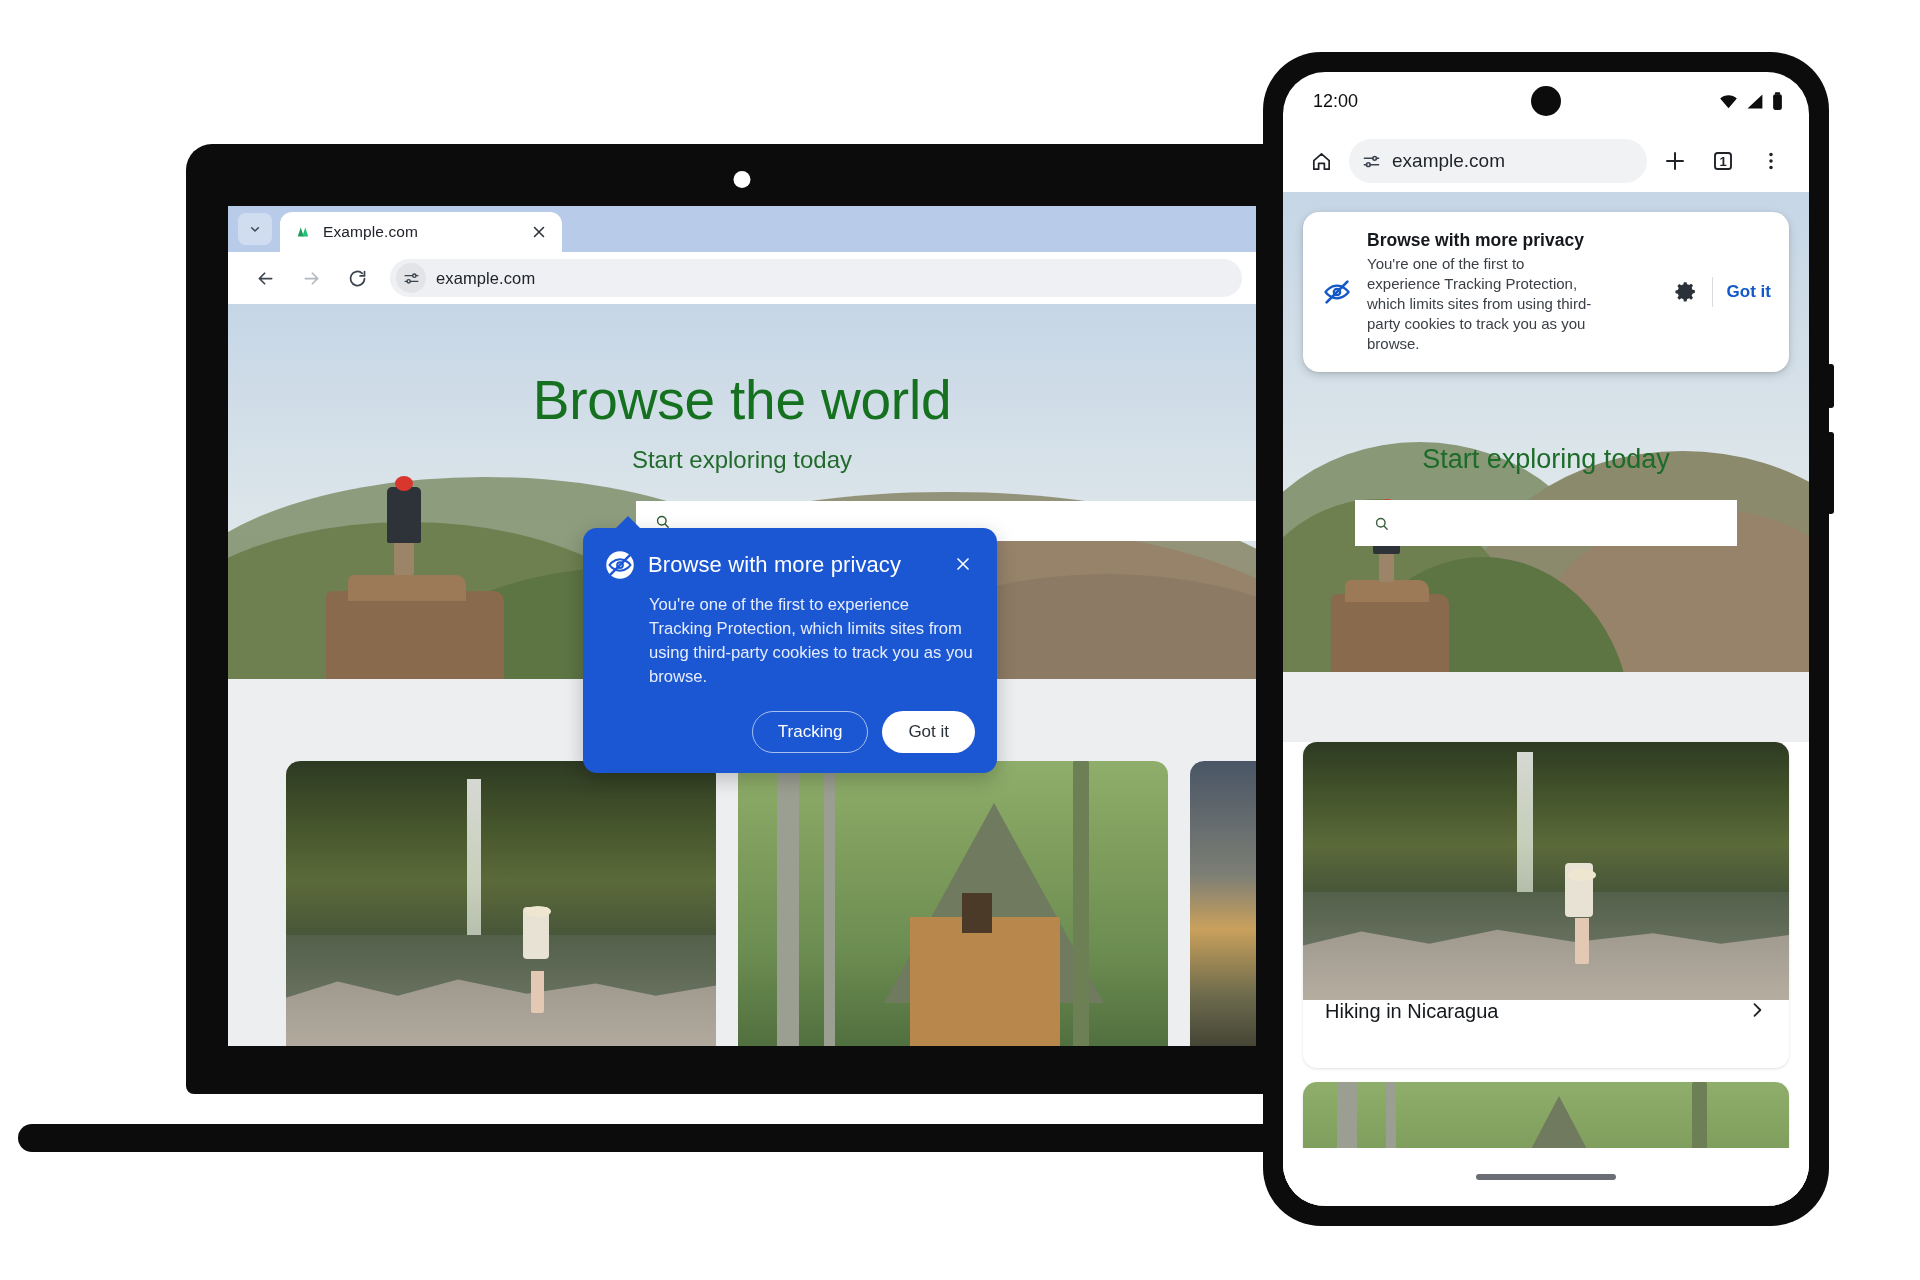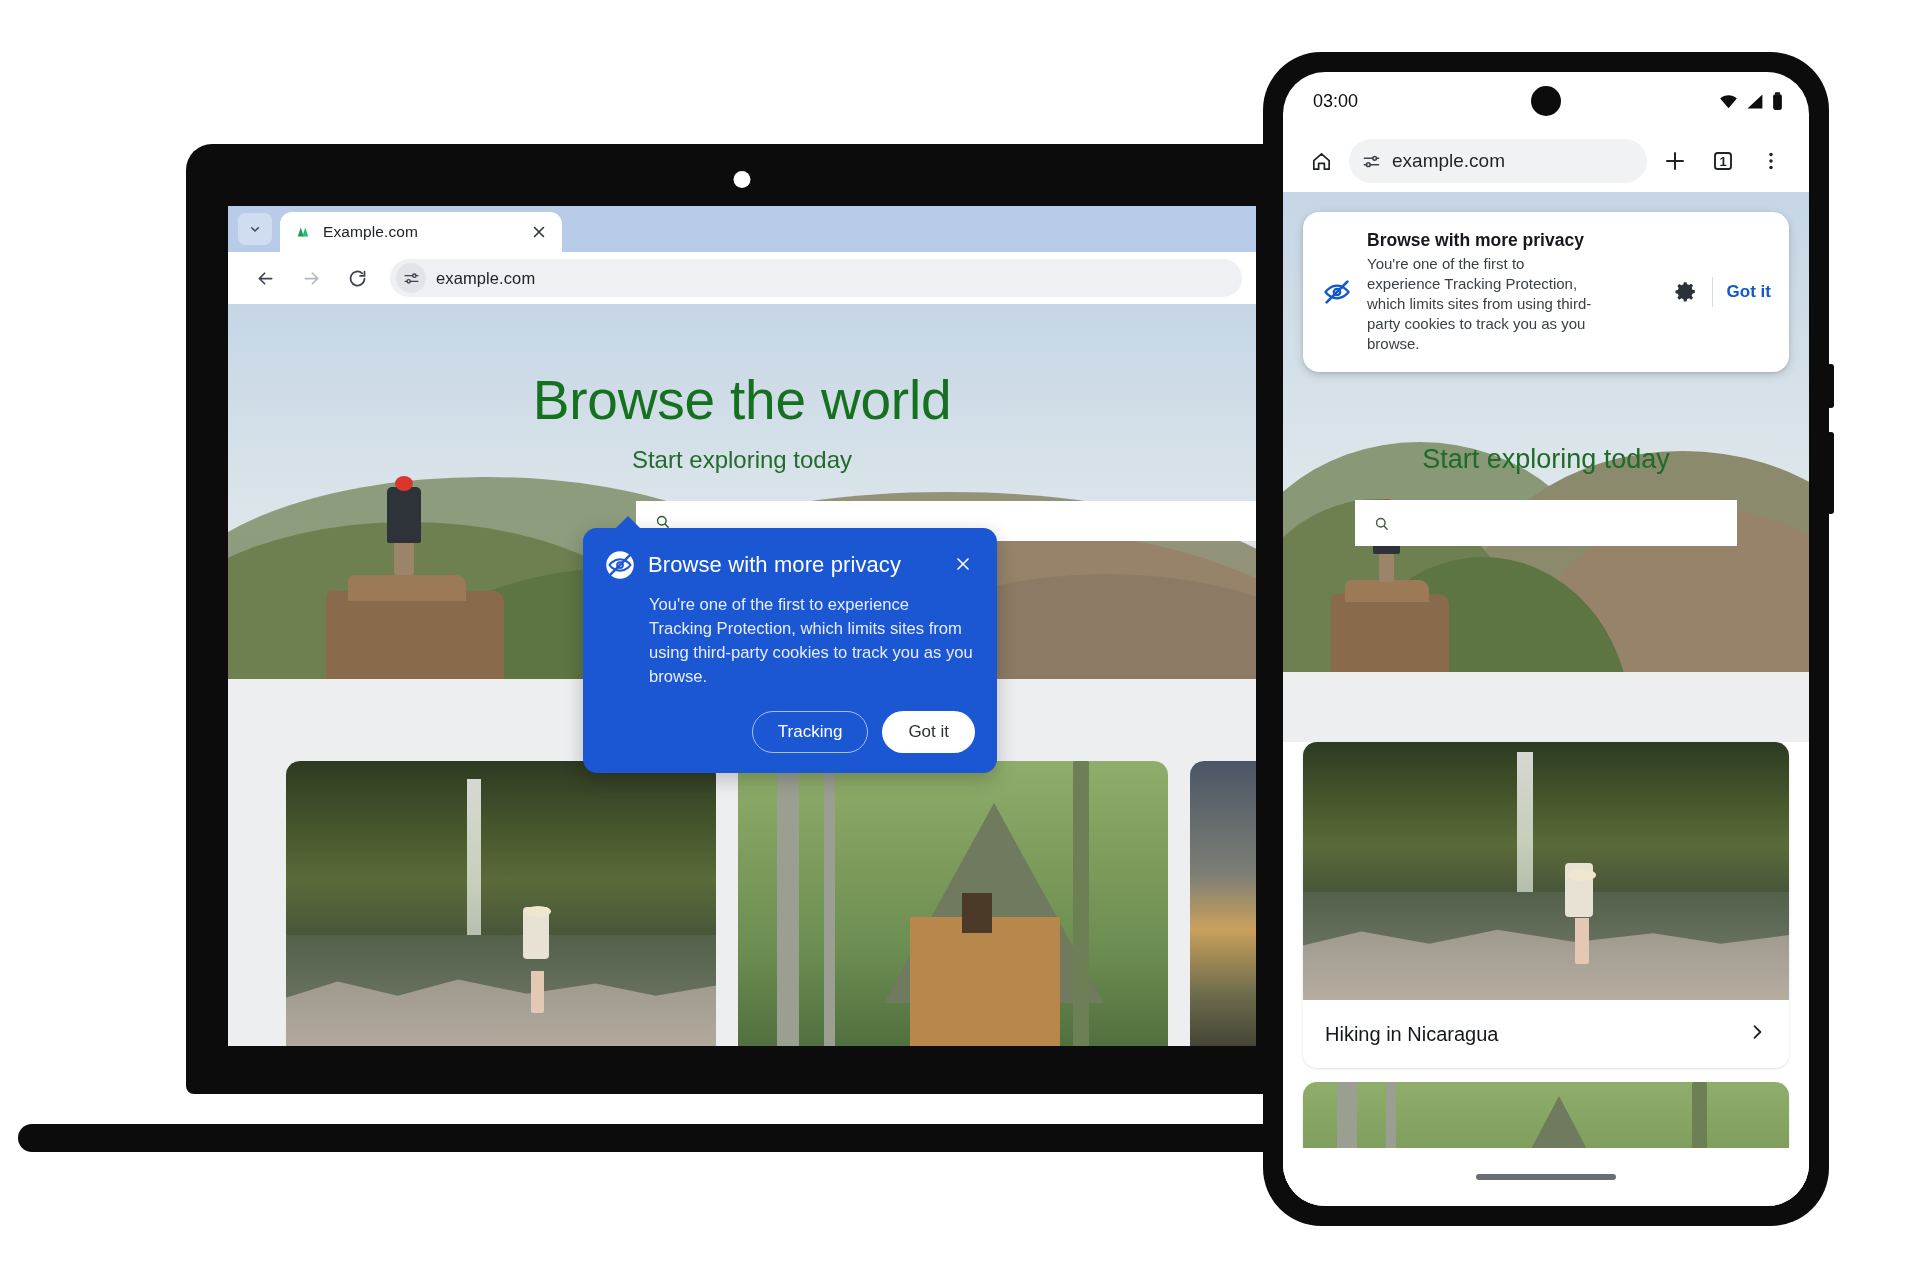--- a/index.html
+++ b/index.html
@@ -129,21 +129,21 @@
   .ppc-title { font-size: 17.5px; font-weight: 700; color:#15181c; margin-bottom: 3px; }
   .ppc-body { font-size: 15px; line-height: 1.33; color:#3b4046; max-width: 232px; }
   .ppc-actions { display:flex; align-items:center; gap: 14px; flex:0 0 auto; padding-right: 2px; }
   .ppc-sep { width:1px; height: 30px; background:#d6d9de; }
   .ppc-gotit { font-size: 17px; color:#1258c8; font-weight:600; }
 
   .p-strip { height: 70px; background:#eceef0; }
   .p-card { margin: 0 20px 14px 20px; background:#fff; border-radius: 14px; overflow:hidden;
             box-shadow: 0 1px 3px rgba(0,0,0,.12); }
   .p-card-img { height: 258px; overflow:hidden; position:relative; }
-  .p-card-foot { height: 68px; display:flex; align-items:center; padding: 0 22px; }
+  .p-card-foot { height: 68px; display:flex; align-items:flex-start; padding: 0 22px; }
   .p-card-label { flex:1; font-size: 20px; color:#15181c; font-weight:500; }
 
   .p-navbar { position:absolute; bottom:0; left:0; right:0; height: 58px;
               background:#fff; display:flex; align-items:center; justify-content:center; }
   .p-navpill { width: 140px; height: 6px; border-radius: 3px; background:#6b6f75; }
 
   
   #bubble {
     position:absolute; left: 355px; top: 322px; width: 414px;
     background:#1b56d3; border-radius: 14px; padding: 22px 22px 20px 22px;
@@ -353,21 +353,21 @@
   </div>
 
   <div id="phone">
     <div id="phone-body"></div>
     <div class="pbtn" id="pbtn1"></div>
     <div class="pbtn" id="pbtn2"></div>
 
     <div id="phone-screen">
 
       <div class="p-status">
-        <span class="p-time">03:00</span>
+        <span class="p-time">12:00</span>
         <span class="p-punch"></span>
         <span class="p-sysicons">
           <svg width="21" height="21" viewBox="0 0 24 24">
               <path d="M2.5 8.5C5.3 6 8.5 4.8 12 4.8s6.7 1.2 9.5 3.7L12 19.6z" fill="#0d0d0d"></path>
             </svg>
           <svg width="21" height="21" viewBox="0 0 24 24">
               <path d="M21 4v16H4z" fill="#0d0d0d"></path>
             </svg>
           <svg width="15" height="21" viewBox="0 0 14 24">
               <rect x="4" y="1.5" width="6" height="2.4" rx="1" fill="#0d0d0d"></rect>

